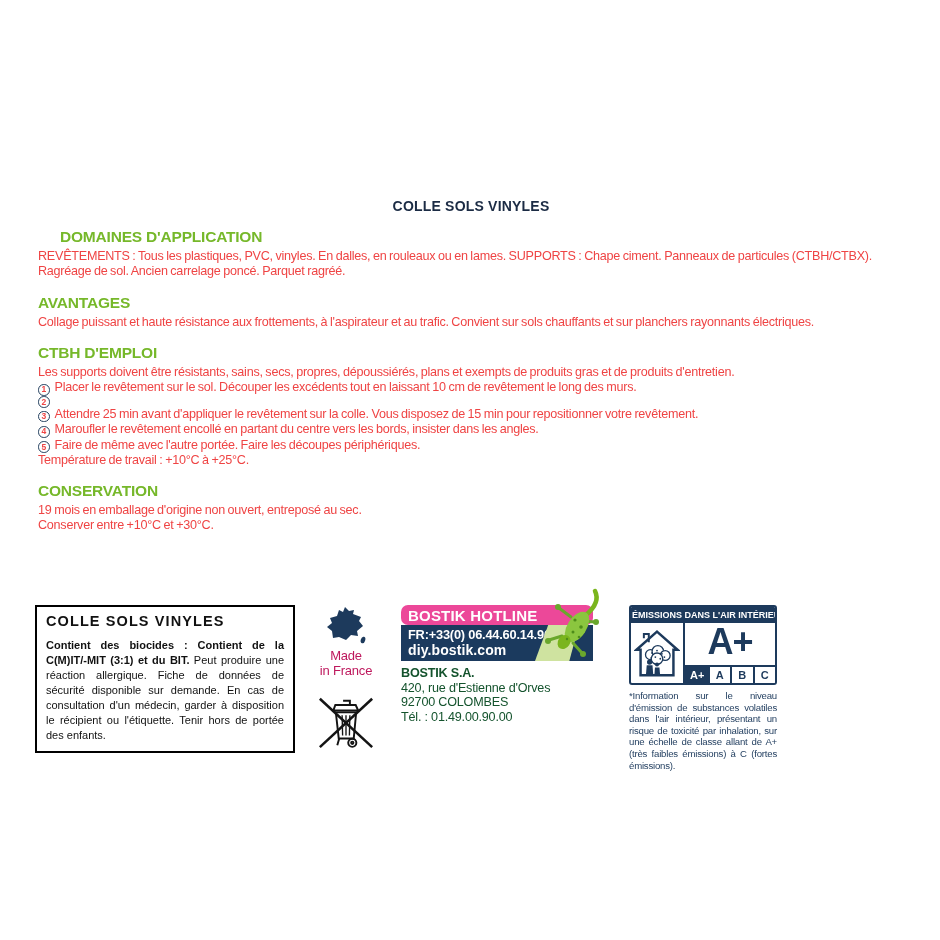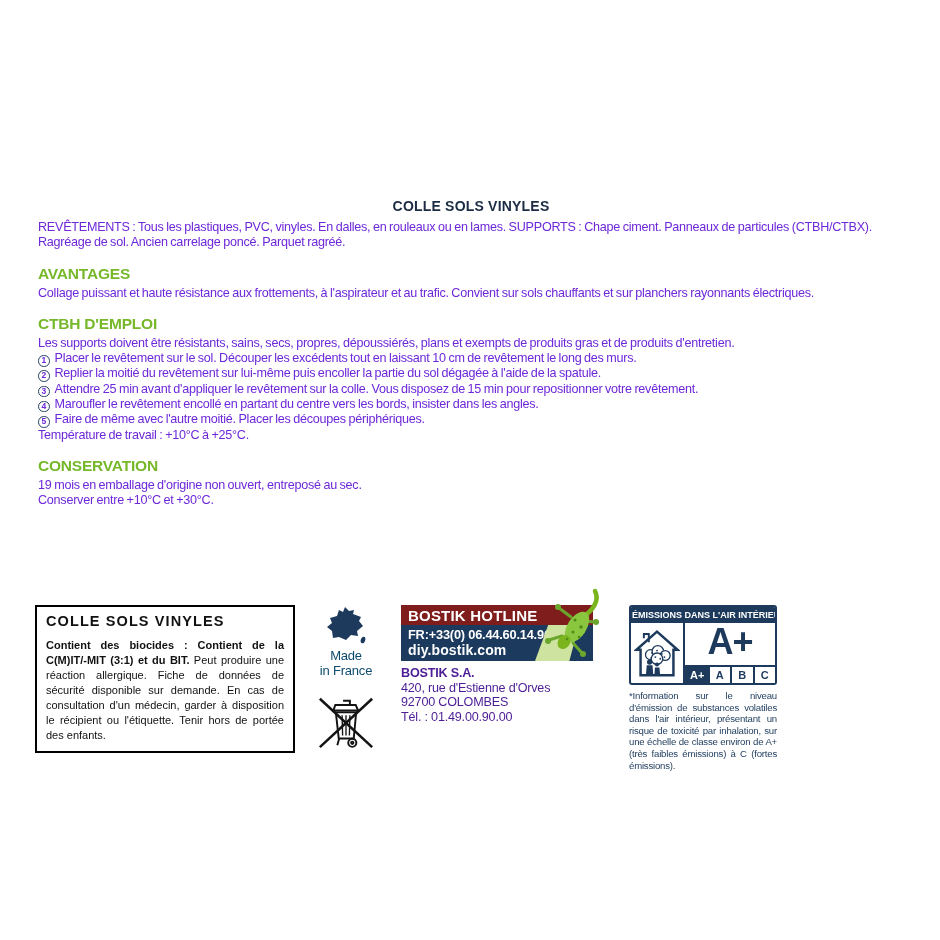--- a/index.html
+++ b/index.html
@@ -8,53 +8,53 @@
   .main { position:absolute; top:198px; left:38px; right:36px; color:#24405f; }
 
   .page-title { text-align:center; font-size:14px; font-weight:bold; color:#1b2b44;
     letter-spacing:0.2px; margin-bottom:6px; }
 
   h2.sec { color:#76b82a; font-size:15.5px; font-weight:bold; letter-spacing:-0.2px;
     margin-top:14px; margin-bottom:3px; }
   h2.sec.indent { padding-left:22px; }
 
   p.body, .step, .line { font-size:12.6px; line-height:15.3px; letter-spacing:-0.25px;
-    word-spacing:-0.6px; color:#6d28d9; }
+    word-spacing:-0.6px; color:#ef4444; }
 
   .step { display:flex; align-items:baseline; }
   .stepnum { flex:0 0 auto; display:inline-flex; align-items:center; justify-content:center;
     width:11.5px; height:11.5px; border:1.2px solid #24405f; border-radius:50%;
     font-size:8.5px; font-weight:bold; margin-right:5px; position:relative; top:1px;
     letter-spacing:0; }
 
   
   .footer { position:absolute; top:605px; left:35px; display:flex; align-items:flex-start; }
 
   .biocide-box { width:260px; border:2.5px solid #000; padding:6px 9px 8px 9px; color:#111; }
   .biocide-title { font-size:14.5px; font-weight:bold; letter-spacing:1.1px; margin-bottom:9px; }
   .biocide-text { font-size:11px; line-height:15px; text-align:justify; }
   .biocide-text .b { font-weight:bold; }
 
   .made-col { width:78px; margin-left:12px; display:flex; flex-direction:column; align-items:center; }
-  .made-label { color:#0c4a6e; font-size:13px; line-height:14.5px; text-align:center;
+  .made-label { color:#be185d; font-size:13px; line-height:14.5px; text-align:center;
     margin-top:2px; letter-spacing:-0.2px; }
   .bin-wrap { margin-top:12px; }
 
   .hotline-col { width:192px; margin-left:16px; }
   .hotline-banner { position:relative; width:100%; }
-  .band-green { background:#7f1d1d; color:#fff; font-weight:bold; font-size:15px;
-    letter-spacing:0.2px; padding:2px 7px 1px 7px; }
+  .band-green { background:#ec4899; color:#fff; font-weight:bold; font-size:15px;
+    letter-spacing:0.2px; padding:2px 7px 1px 7px;border-radius:7px; }
   .band-navy { position:relative; background:#1b3a5e; color:#fff; font-weight:bold;
     padding:2px 7px 3px 7px; overflow:hidden; }
   .band-navy .ph { font-size:12.8px; letter-spacing:-0.2px; }
   .band-navy .web { font-size:14px; letter-spacing:0.1px; }
   .band-wash { position:absolute; right:14px; top:0; width:44px; height:100%;
     background:#cfe3a0; clip-path:polygon(30% 0, 100% 0, 78% 100%, 0% 100%); }
   .gecko { position:absolute; right:-14px; top:-18px; }
-  .address { margin-top:5px; color:#4c1d95; font-size:12.6px; line-height:14.6px;
+  .address { margin-top:5px; color:#14532d; font-size:12.6px; line-height:14.6px;
     letter-spacing:-0.2px; }
   .address .co { font-weight:bold; }
 
   .emissions-col { width:148px; margin-left:36px; }
   .em-box { border:2px solid #1d3a5c; border-radius:3px; overflow:hidden; background:#fff; }
   .em-header { background:#1d3a5c; color:#fff; font-weight:bold; font-size:9px;
     text-align:center; padding:3px 1px; letter-spacing:0; white-space:nowrap; }
   .em-body { display:flex; height:60px; }
   .em-house { flex:0 0 54px; border-right:2px solid #1d3a5c; display:flex;
     align-items:center; justify-content:center; }
@@ -68,50 +68,50 @@
   .em-footnote { margin-top:5px; color:#1d3a5c; font-size:9.6px; line-height:11.6px;
     text-align:justify; letter-spacing:-0.2px; }
 </style>
 </head>
 <body>
 
 <div class="main">
   <div class="page-title">COLLE SOLS VINYLES</div>
 
   <section>
+    <h2 class="sec indent">DOMAINES D'APPLICATION</h2>
     <p class="body">REVÊTEMENTS : Tous les plastiques, PVC, vinyles. En dalles, en rouleaux ou en lames. SUPPORTS : Chape ciment. Panneaux de particules (CTBH/CTBX). Ragréage de sol. Ancien carrelage poncé. Parquet ragréé.</p>
   </section>
 
   <section>
     <h2 class="sec">AVANTAGES</h2>
     <p class="body">Collage puissant et haute résistance aux frottements, à l'aspirateur et au trafic. Convient sur sols chauffants et sur planchers rayonnants électriques.</p>
   </section>
 
   <section>
     <h2 class="sec">CTBH D'EMPLOI</h2>
     <p class="body">Les supports doivent être résistants, sains, secs, propres, dépoussiérés, plans et exempts de produits gras et de produits d'entretien.</p>
     <div class="step">
       <span class="stepnum">1</span>
       <span>Placer le revêtement sur le sol. Découper les excédents tout en laissant 10 cm de revêtement le long des murs.</span>
     </div>
     <div class="step">
       <span class="stepnum">2</span>
-      <span>Replier la moitié du revêtement sur lui-même puis encoller la partie du sol dégagée à l'aide de la spatule.</span>
     </div>
     <div class="step">
       <span class="stepnum">3</span>
       <span>Attendre 25 min avant d'appliquer le revêtement sur la colle. Vous disposez de 15 min pour repositionner votre revêtement.</span>
     </div>
     <div class="step">
       <span class="stepnum">4</span>
       <span>Maroufler le revêtement encollé en partant du centre vers les bords, insister dans les angles.</span>
     </div>
     <div class="step">
       <span class="stepnum">5</span>
-      <span>Faire de même avec l'autre moitié. Placer les découpes périphériques.</span>
+      <span>Faire de même avec l'autre portée. Faire les découpes périphériques.</span>
     </div>
   </section>
 
   <section>
     <p class="body line">Température de travail : +10°C à +25°C.</p>
   </section>
 
   <section>
     <h2 class="sec">CONSERVATION</h2>
     <p class="body line">19 mois en emballage d'origine non ouvert, entreposé au sec.</p>
@@ -234,15 +234,15 @@
           <div class="em-grade">A+</div>
           <div class="em-scale">
             <span class="active">A+</span>
             <span>A</span>
             <span>B</span>
             <span>C</span>
           </div>
         </div>
       </div>
     </div>
-    <div class="em-footnote">*Information sur le niveau d'émission de substances volatiles dans l'air intérieur, présentant un risque de toxicité par inhalation, sur une échelle de classe environ de A+ (très faibles émissions) à C (fortes émissions).</div>
+    <div class="em-footnote">*Information sur le niveau d'émission de substances volatiles dans l'air intérieur, présentant un risque de toxicité par inhalation, sur une échelle de classe allant de A+ (très faibles émissions) à C (fortes émissions).</div>
   </div>
 </div>
 
 </body></html>

